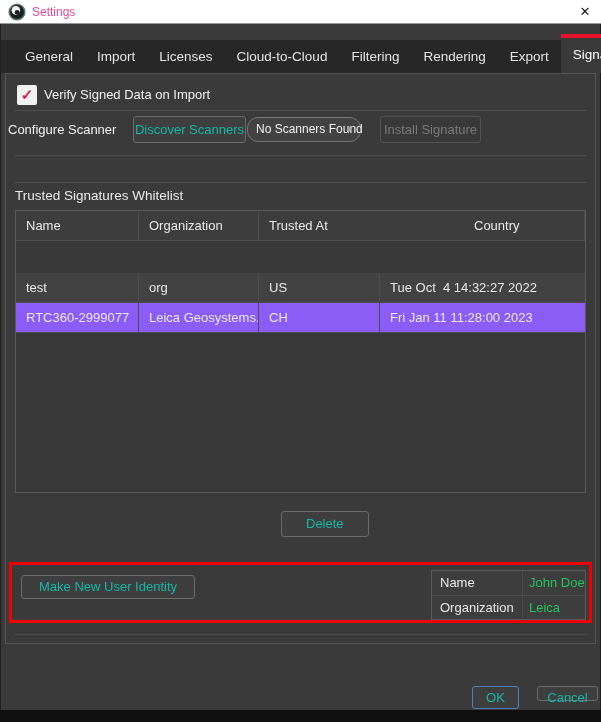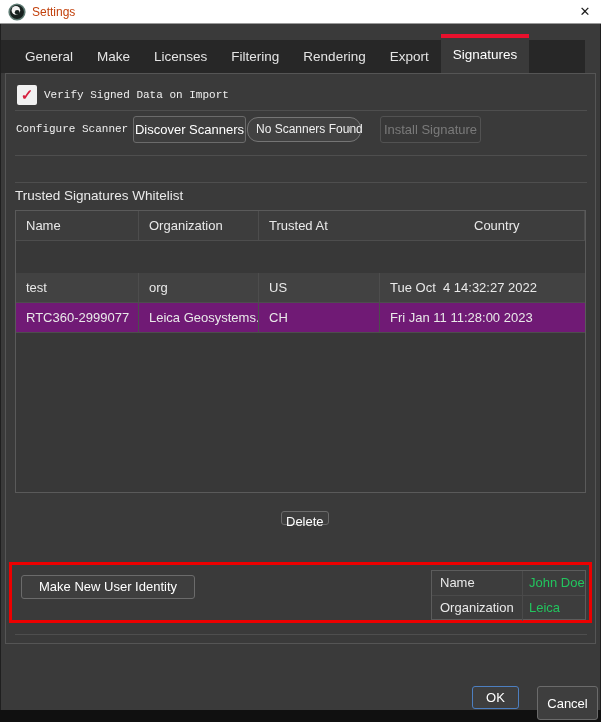--- a/index.html
+++ b/index.html
@@ -4,81 +4,81 @@
 <style>
   * { margin:0; padding:0; box-sizing:border-box; }
   html,body { width:601px; height:722px; }
   body { font-family:"Liberation Sans", sans-serif; background:#3a3a3a; position:relative; overflow:hidden; }
 
   .root { position:absolute; inset:0; }
 
   
   .titlebar { position:absolute; left:0; top:0; width:601px; height:24px; background:#ffffff; border-bottom:1px solid #9a9a9a; }
   .app-icon { position:absolute; left:8px; top:3px; width:18px; height:18px; }
-  .title-text { position:absolute; left:32px; top:0; line-height:24px; font-size:12px; color:#c2410c; }
+  .title-text { position:absolute; left:32px; top:0; line-height:24px; font-size:12px; color:#ec4899; }
   .close-btn { position:absolute; right:5px; top:0; width:22px; height:23px; text-align:center; line-height:23px; font-size:13px; color:#1a1a1a; cursor:default; }
 
   
   .window { position:absolute; left:0; top:24px; width:601px; height:686px; background:#3a3a3a; border-left:1px solid #1f1f1f; border-right:1px solid #1f1f1f; }
   .bottom-strip { position:absolute; left:0; top:710px; width:601px; height:12px; background:#101010; }
 
   
   .tabbar { position:absolute; left:1px; top:40px; width:584px; height:33px; background:#272727; display:flex; align-items:flex-start; padding-left:12px; z-index:2; }
   .tab { height:33px; line-height:33px; padding:0 12px; font-size:13.5px; color:#e4e4e4; white-space:nowrap; }
   .tab.selected { height:39px; line-height:34px; margin-top:-6px; border-top:4px solid #e8112d; background:#3a3a3a; color:#fff; z-index:3; }
 
   .pane { position:absolute; left:5px; top:73px; width:591px; height:571px; border:1px solid #555555; background:#3a3a3a; z-index:1; }
 
   
   .sep { position:absolute; left:15px; width:572px; height:1px; background:#4e4e4e; z-index:2; }
 
   .checkbox { position:absolute; left:17px; top:85px; width:20px; height:20px; background:#f1f1f1; border-radius:2px; text-align:center; line-height:19px; font-size:15px; font-weight:bold; color:#d6203e; z-index:2; }
   .checkbox-label { position:absolute; left:44px; top:85px; line-height:20px; font-size:13.5px; color:#f2f2f2; z-index:2; }
 
-  .label { color:#f0f0f0; font-size:11px; z-index:2;font-family:Liberation Mono, monospace; }
-  .cfg-label { position:absolute; left:16px; top:116px; line-height:27px; }
+  .label { color:#f0f0f0; font-size:13px; z-index:2; }
+  .cfg-label { position:absolute; left:8px; top:116px; line-height:27px; }
 
-  .btn { position:absolute; background:#3e3e3e; border:1px solid #6b6b6b; border-radius:3px; color:#ffffff; font-size:13px; text-align:center; z-index:2; font-family:"Liberation Sans", sans-serif; }
+  .btn { position:absolute; background:#3e3e3e; border:1px solid #6b6b6b; border-radius:3px; color:#14b8a6; font-size:13px; text-align:center; z-index:2; font-family:"Liberation Sans", sans-serif; }
   .btn.disabled { color:#7a7a7a; border-color:#525252; background:#383838; }
   .discover-btn { left:133px; top:116px; width:113px; height:27px; line-height:25px; }
   .install-btn { left:380px; top:116px; width:101px; height:27px; line-height:25px; }
 
   .dropdown { position:absolute; left:247px; top:117px; width:114px; height:25px; background:#424242; border:1px solid #757575; border-radius:11px; z-index:2; }
   .dropdown .dd-text { position:absolute; left:8px; top:0; line-height:23px; font-size:12px; color:#f0f0f0; white-space:nowrap; }
   .dropdown .dd-caret { position:absolute; right:6px; top:0; line-height:23px; font-size:9px; color:#a0a0a0; }
 
   .whitelist-title { position:absolute; left:15px; top:188px; width:572px; text-align:left; font-size:13.5px; color:#eaeaea; z-index:2; }
 
   
   .wtable { position:absolute; left:15px; top:210px; width:571px; height:283px; border:1px solid #5a5a5a; background:#383838; z-index:2; display:flex; flex-direction:column; }
   .trow { display:flex; height:30px; flex:0 0 30px; border-bottom:1px solid #4d4d4d; }
   .trow.header { background:#3d3d3d; }
   .trow.r0 { background:#424242;margin-top:32px; }
-  .trow.r1 { background:#701a75; }
+  .trow.r1 { background:#8b5cf6; }
   .tcell { line-height:29px; padding-left:10px; font-size:13px; color:#e9e9e9; border-right:1px solid #4d4d4d; overflow:hidden; white-space:pre; }
   .tcell.c0 { width:123px; }
   .tcell.c1 { width:120px; }
   .tcell.c2 { width:121px; }
   .tcell.c3 { flex:1; border-right:none; }
 
-  .delete-btn { left:281px; top:511px; height:14px; line-height:20px; padding:0 4px; }
+  .delete-btn { left:281px; top:511px; height:26px; line-height:20px; padding:0 24px; }
 
   
   .annotation-box { position:absolute; left:9px; top:562px; width:583px; height:61px; border:3px solid #ec0000; z-index:4; }
   .make-btn { left:21px; top:575px; height:24px; line-height:22px; padding:0 17px; }
 
   .id-table { position:absolute; left:431px; top:570px; width:155px; height:50px; border:1px solid #5c5c5c; background:#3d3d3d; z-index:5; display:flex; flex-direction:column; }
   .id-row { display:flex; height:25px; flex:0 0 25px; }
   .id-row.first { border-bottom:1px solid #4a4a4a; }
   .id-label { width:90px; padding-left:8px; line-height:24px; font-size:13px; color:#e9e9e9; }
   .id-value { flex:1; border-left:1px solid #4a4a4a; padding-left:6px; line-height:24px; font-size:13px; color:#22c55e; }
 
   
   .ok-btn { left:472px; top:686px; width:47px; height:23px; line-height:21px; border:1px solid #4d7fc0; }
-  .cancel-btn { left:537px; top:686px; width:61px; height:34px; line-height:21px; }
+  .cancel-btn { left:537px; top:686px; width:61px; height:15px; line-height:21px; }
 </style>
 </head>
 <body>
 
 <div class="root">
 
   <div class="titlebar">
     <svg class="app-icon" viewBox="0 0 18 18">
       <circle cx="9" cy="9" r="8.6" fill="#5d7a72"></circle>
       <circle cx="9" cy="9" r="7" fill="#18211f"></circle>
@@ -86,22 +86,23 @@
       <circle cx="9.2" cy="9.3" r="2.4" fill="#18211f"></circle>
     </svg>
     <span class="title-text">Settings</span>
     <span class="close-btn">✕</span>
   </div>
 
   <div class="window"></div>
 
   <div class="tabbar">
     <div class="tab">General</div>
-    <div class="tab">Make</div>
+    <div class="tab">Import</div>
     <div class="tab">Licenses</div>
+    <div class="tab">Cloud-to-Cloud</div>
     <div class="tab">Filtering</div>
     <div class="tab">Rendering</div>
     <div class="tab">Export</div>
     <div class="tab selected">Signatures</div>
   </div>
 
   <div class="pane"></div>
 
   <div class="checkbox">
     <span>✓</span>

